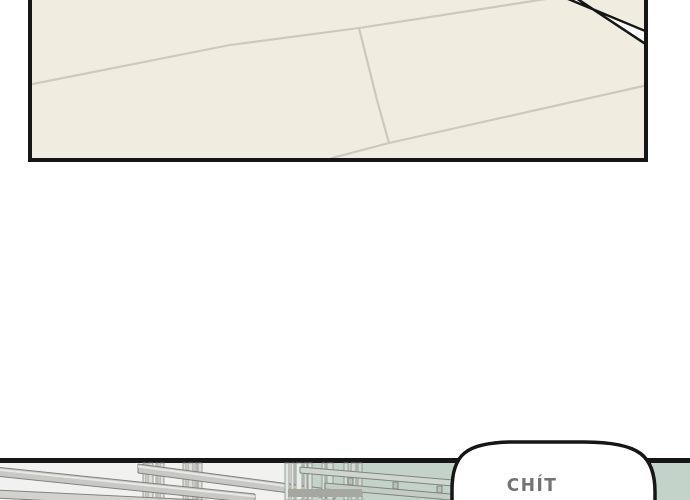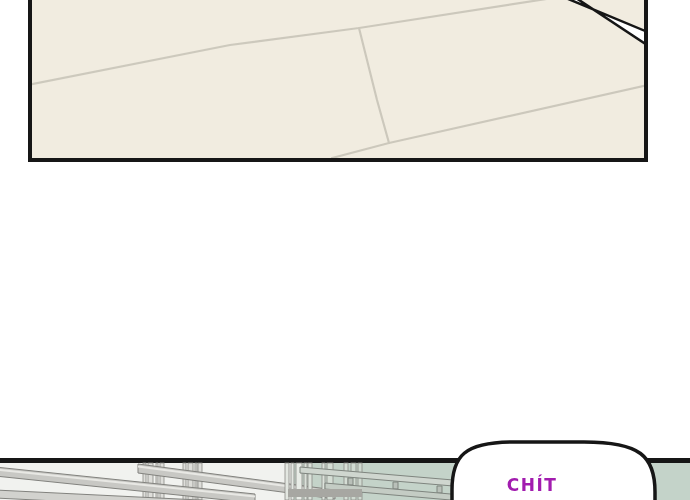--- a/index.html
+++ b/index.html
@@ -35,21 +35,21 @@
   .bottom-panel svg { display: block; }
   .bubble-text {
     position: absolute;
     left: 486px;
     top: 35px;
     width: 92px;
     text-align: center;
     font-size: 17px;
     font-weight: 600;
     letter-spacing: 1.5px;
-    color: #a21caf;
+    color: #737373;
     font-family: "DejaVu Sans", sans-serif;
   }
 </style>
 </head>
 <body>
 
 <div class="page">
 
   <div class="top-panel">
     <svg width="612" height="160" viewBox="0 0 612 160">

